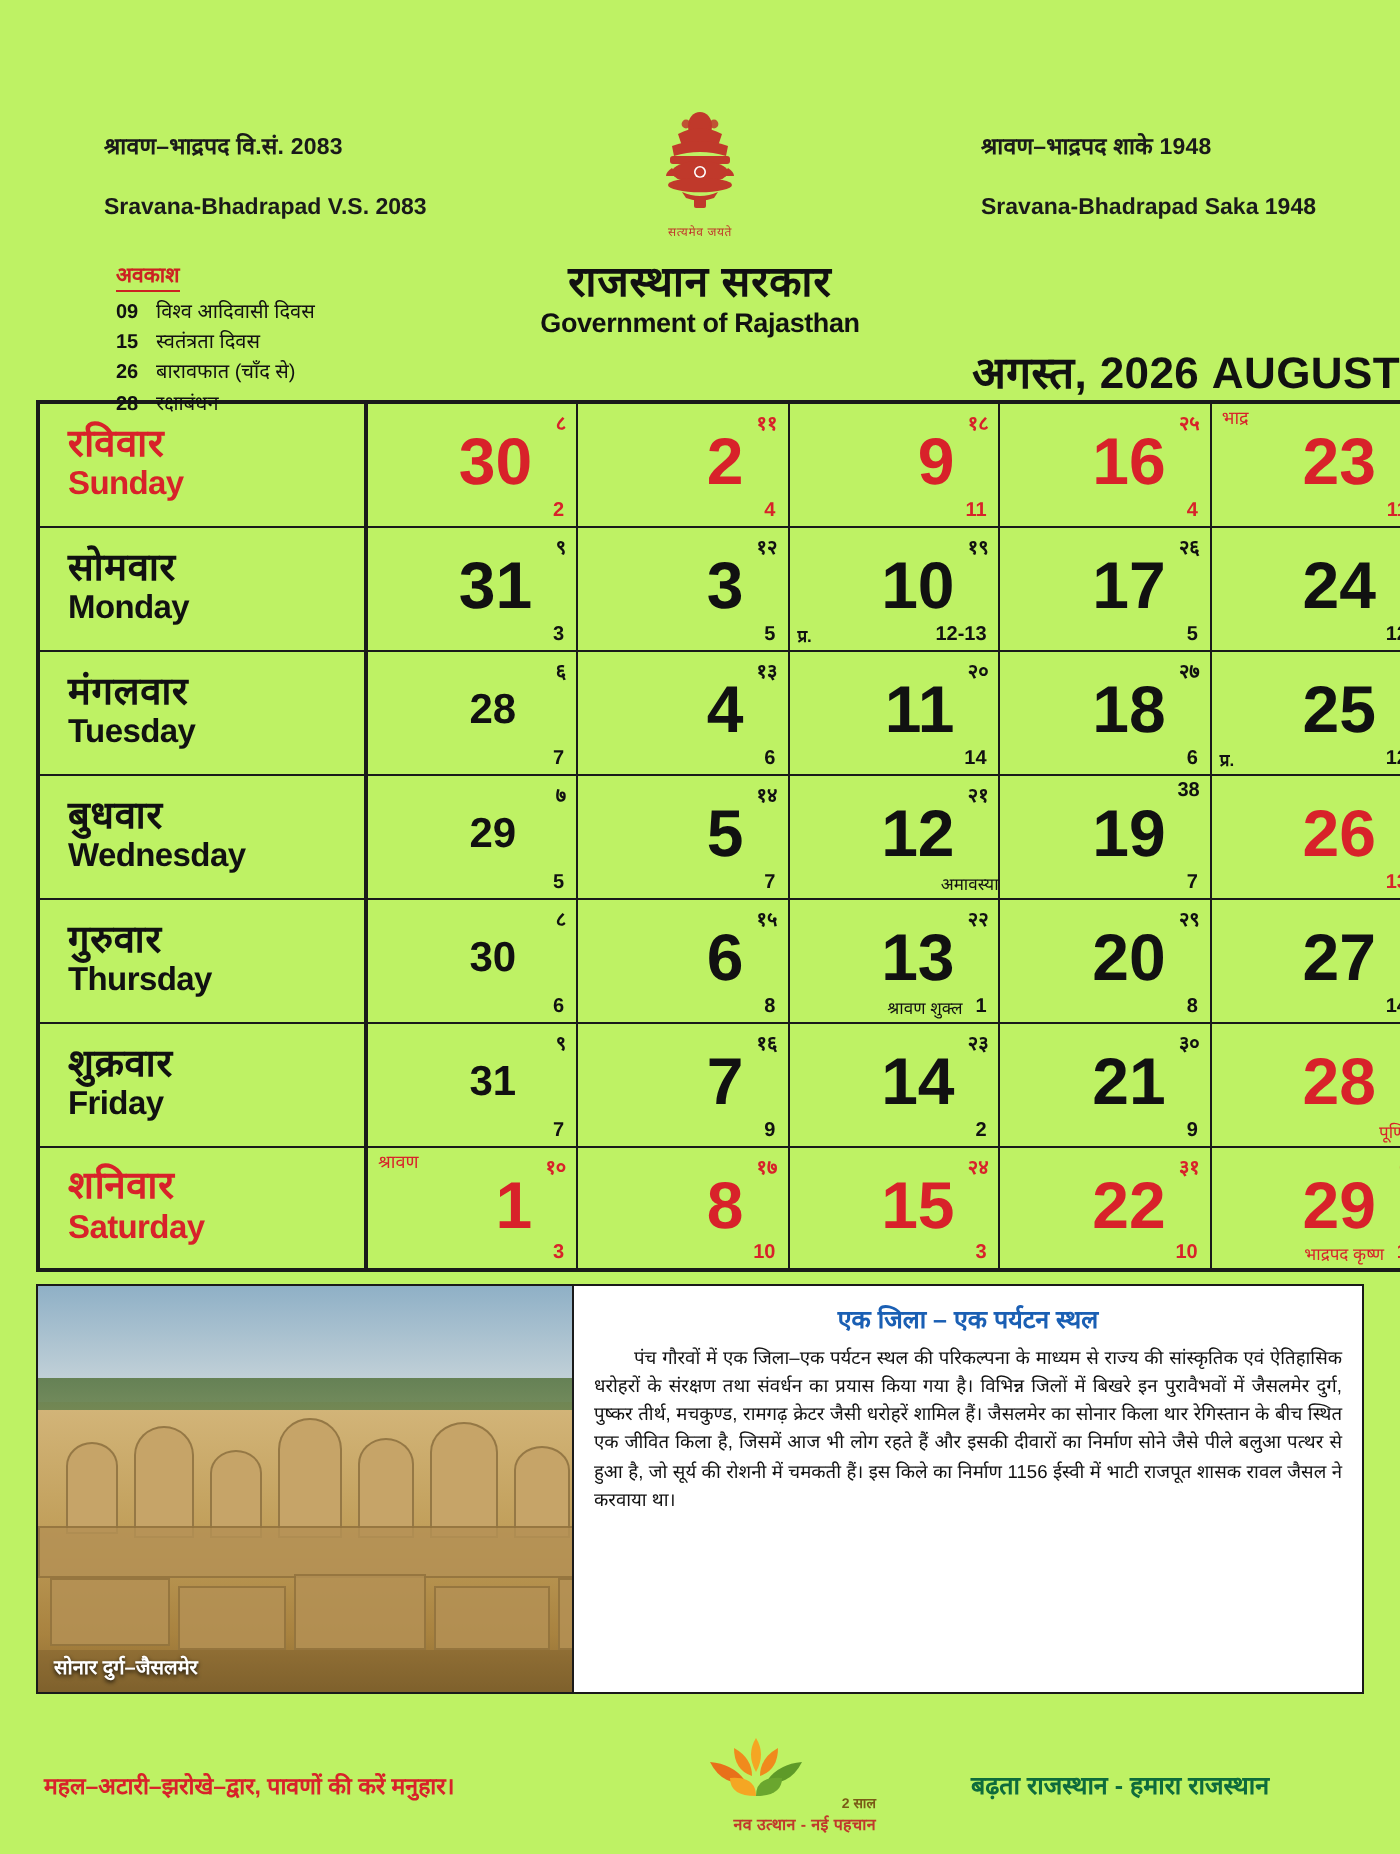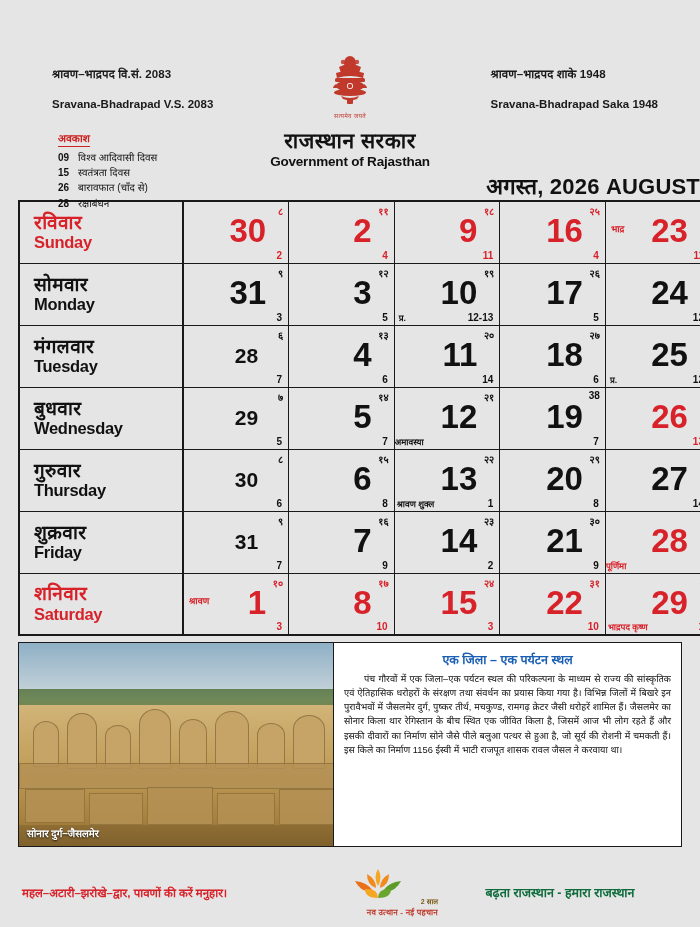--- a/index.html
+++ b/index.html
@@ -5,21 +5,21 @@
   * { box-sizing: border-box; margin: 0; padding: 0; }
   body {
     width: 700px; height: 927px;
     background: #ffffff;
     font-family: "Liberation Sans", sans-serif;
     overflow: hidden;
     position: relative;
   }
   .page {
     width: 700px; height: 927px;
-    background: #e5e5e5;
+    background: #bef264;
     padding: 0;
     position: relative;
   }
 
   
   .header {
     position: relative;
     height: 200px;
     padding: 52px 40px 0 52px;
   }
@@ -95,52 +95,52 @@
     color: #111;
   }
   .dnum.red { color: #d8222a; }
   .dnum.small { font-size: 21px; right: 30px; }
   .tithi {
     position: absolute; right: 5px; top: 2px;
     font-size: 10px; font-weight: bold; color: #111;
   }
   .tithi.red { color: #d8222a; }
   .monthtag {
-    position: absolute; left: 5px; top: 20px;
-    font-size: 9px; font-weight: bold; color: #111;
+    position: absolute; left: 5px; top: 0;
+    font-size: 9px; font-weight: normal; color: #111;
   }
   .monthtag.red { color: #d8222a; }
   .botright {
     position: absolute; right: 6px; bottom: 2px;
     font-size: 10px; font-weight: bold; color: #111;
   }
   .botright.red { color: #d8222a; }
   .botleft {
     position: absolute; left: 4px; bottom: 2px;
     font-size: 8.5px; font-weight: bold; color: #111;
   }
   .botnote {
     position: absolute; left: 0; right: 0; bottom: 2px;
-    text-align: left;
-    font-size: 8.5px; font-weight: bold; color: #111;
+    text-align: right;
+    font-size: 8.5px; font-weight: normal; color: #111;
   }
   .botnote.red { color: #d8222a; }
   .botnote.offset { left: 2px; right: 18px; }
 
   
   .bottom {
     margin: 6px 18px 0 18px;
     width: 664px;
     height: 205px;
     border: 1.6px solid #1a1a1a;
     display: flex;
     background: #fff;
   }
   .photo {
-    width: 315px; height: 100%;
+    width: 268px; height: 100%;
     position: relative;
     overflow: hidden;
     border-right: 1.6px solid #1a1a1a;
     background: linear-gradient(#9db6c8 0%, #b9c9d2 22%, #c2a56e 30%, #c9a45e 55%, #b8904a 75%, #9c7437 100%);
   }
   .photo .sky { position:absolute; left:0; right:0; top:0; height:58px;
     background: linear-gradient(#8fb0c6, #cdd8dc); }
   .photo .greenbelt { position:absolute; left:0; right:0; top:46px; height:30px;
     background: linear-gradient(#5d7a4a, #7a8f58); opacity:.92; }
   .photo .fortmass { position:absolute; left:0; right:0; top:62px; bottom:0;

